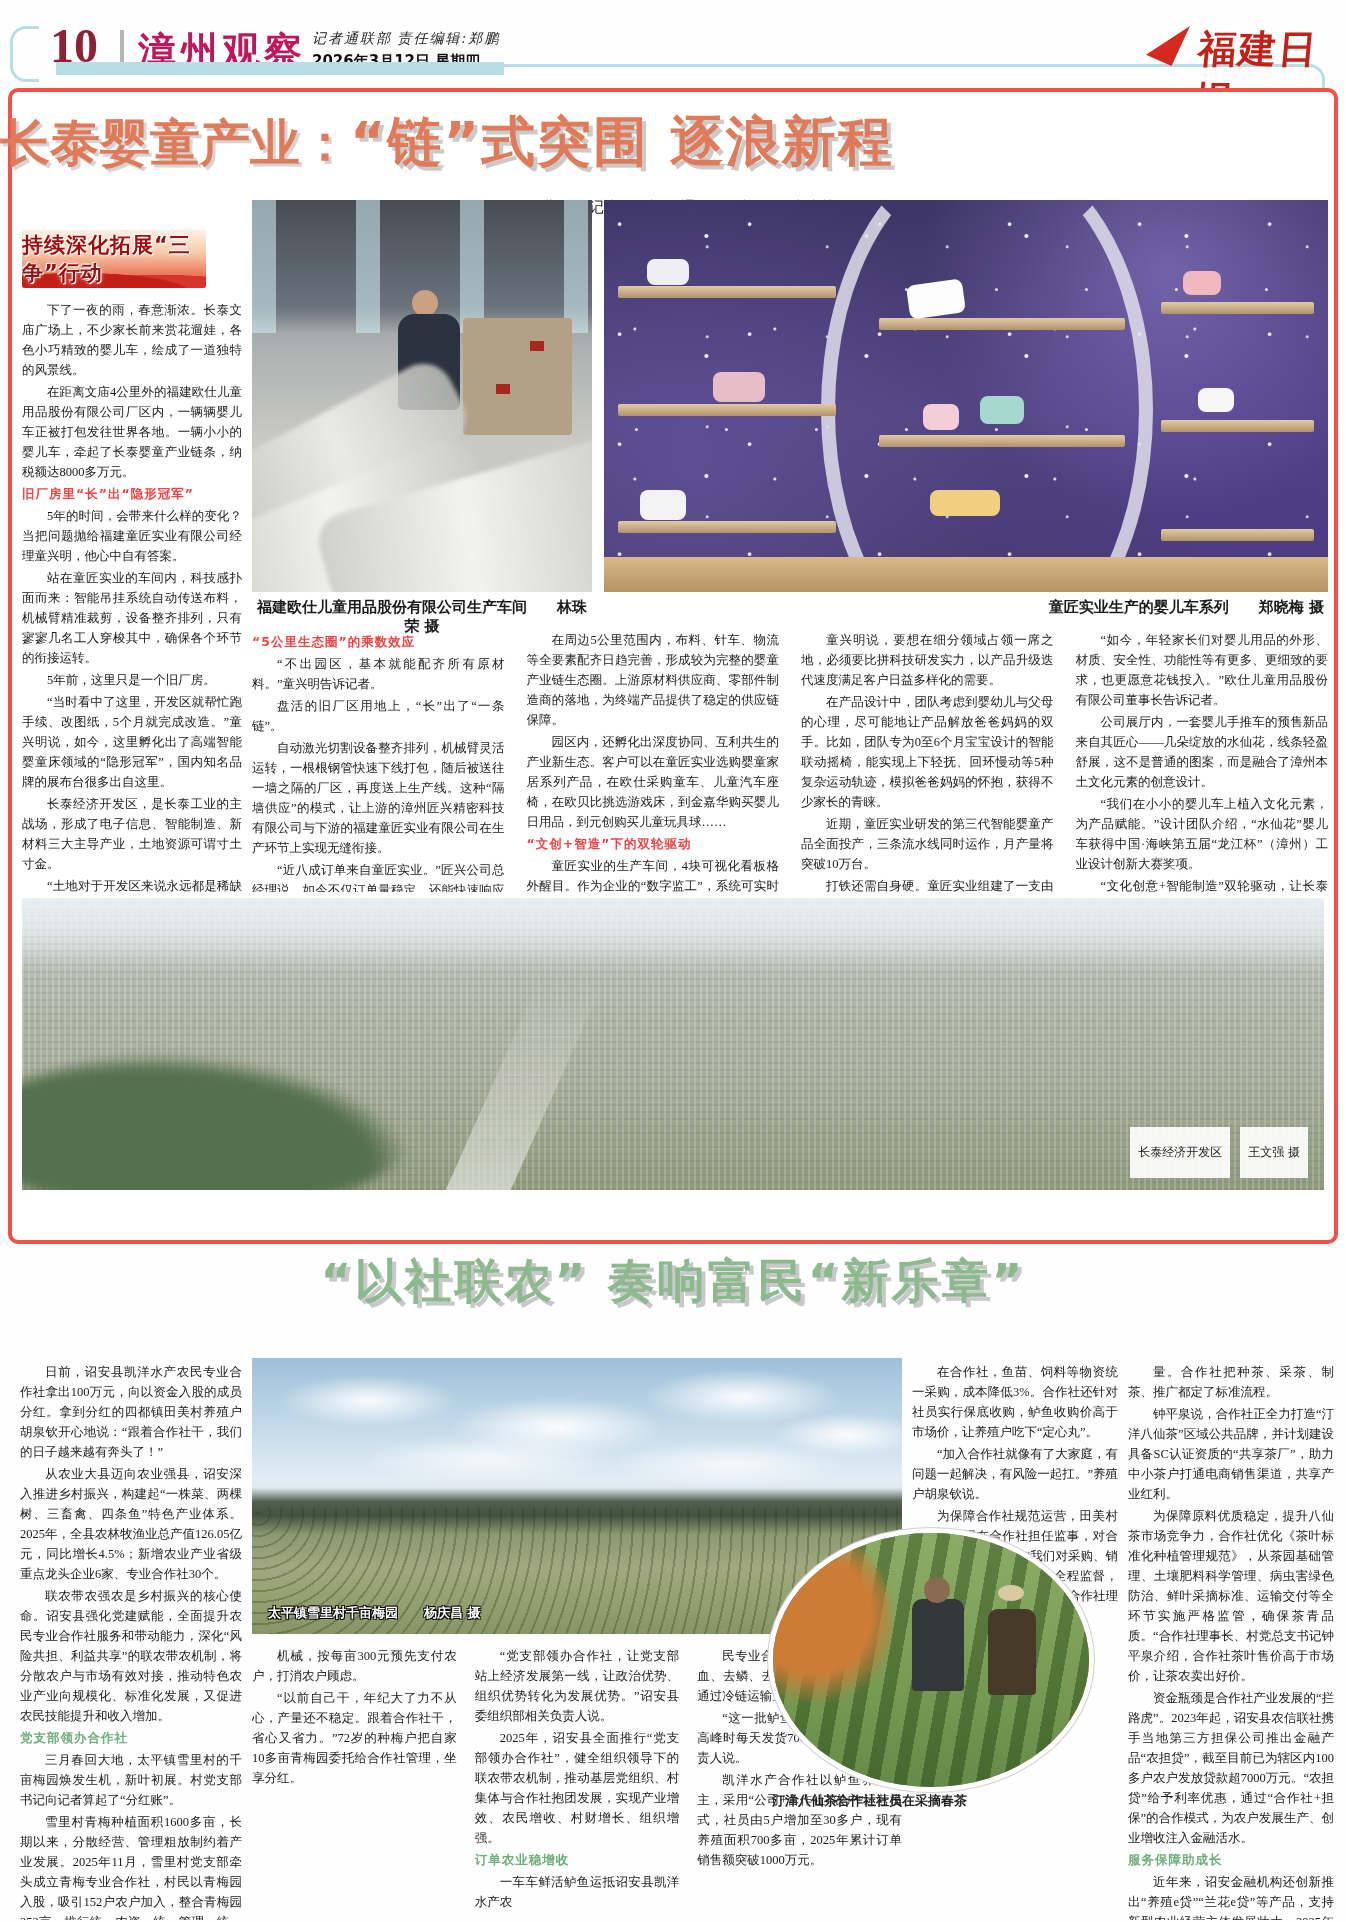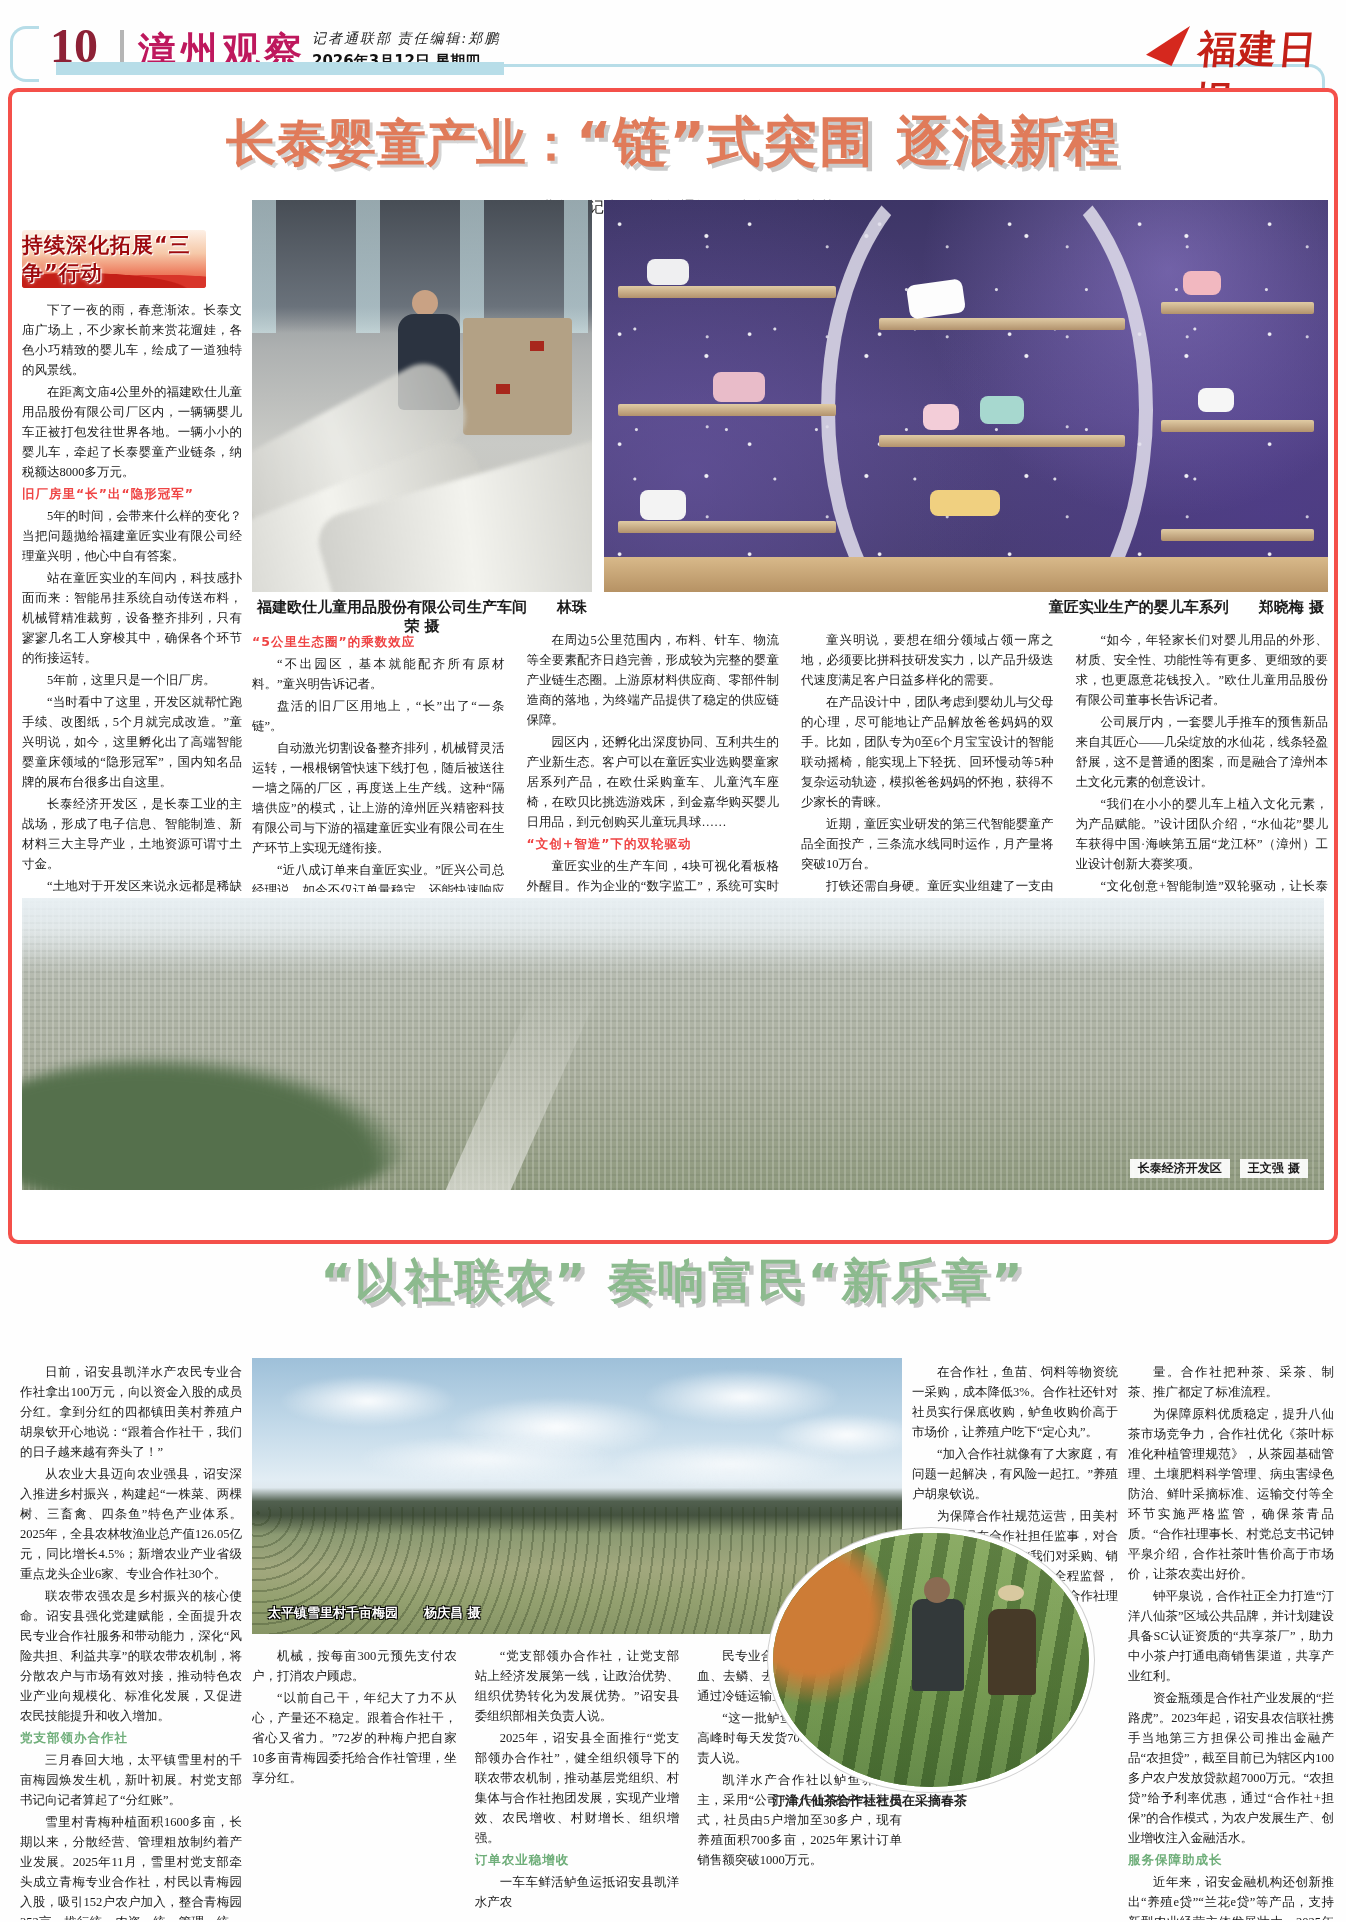--- a/index.html
+++ b/index.html
@@ -20,21 +20,21 @@
   .staff-line{left:312px;top:30px;font-size:14px;font-style:italic;color:#222;letter-spacing:2px;}
   .date-line{left:312px;top:52px;font-size:15px;font-weight:700;color:#111;
              font-family:"DejaVu Sans","Liberation Sans",sans-serif;}
   .logo-flag{left:1146px;top:26px;width:44px;height:40px;background:#d5281e;
              clip-path:polygon(0 72%,100% 0,58% 100%);}
   .logo-text{left:1196px;top:24px;font-size:38px;font-weight:900;color:#c32017;letter-spacing:2px;
              transform:skewX(-5deg);font-family:"Liberation Serif",serif;}
 
   
   .a1-frame{left:8px;top:88px;width:1322px;height:1148px;border:4px solid #f4504a;border-radius:10px;background:#fff;}
-  .a1-headline{left:0;top:106px;width:1346px;text-align:center;white-space:nowrap;}
+  .a1-headline{left:0;top:106px;width:1346px;text-align:left;white-space:nowrap;}
   .h1-a{font-size:50px;font-weight:700;color:#e07b5a;font-family:"Liberation Serif",serif;
         text-shadow:3px 3px 0 rgba(160,160,160,.45);}
   .h1-b{font-size:54px;font-weight:900;color:#e07b5a;letter-spacing:2px;
         font-family:"DejaVu Sans","Liberation Sans",sans-serif;text-shadow:4px 4px 0 rgba(150,150,150,.5);}
   .a1-byline,.a2-byline{left:0;width:1346px;text-align:center;font-size:15px;color:#222;letter-spacing:1px;
         font-family:"DejaVu Sans","Liberation Sans",sans-serif;}
   .a1-byline{top:198px;}
 
   .kicker{left:22px;top:230px;width:184px;height:58px;border-radius:3px;overflow:hidden;
           background:linear-gradient(180deg,#fdf0e6 0%,#f6c9a9 40%,#ee8264 72%,#e64a31 100%);
@@ -116,21 +116,21 @@
   .aerial-tex{position:absolute;inset:0;opacity:.5;background-image:
        repeating-linear-gradient(90deg,rgba(255,255,255,.35) 0 2px,transparent 2px 6px),
        repeating-linear-gradient(0deg,rgba(70,80,70,.22) 0 2px,transparent 2px 7px);}
   .aerial-haze{position:absolute;left:0;top:0;width:100%;height:26%;
        background:linear-gradient(180deg,rgba(235,242,245,.95),rgba(235,242,245,0));}
   .aerial-hill{position:absolute;left:-4%;bottom:-8%;width:34%;height:55%;border-radius:50%;filter:blur(6px);
        background:radial-gradient(ellipse at 40% 70%,#55704c 0 60%,transparent 70%);}
   .aerial-road{position:absolute;left:36%;bottom:0;width:5%;height:70%;transform:skewX(-24deg);
        background:linear-gradient(180deg,transparent,rgba(230,230,225,.7));}
   .aerial-cap{position:absolute;right:16px;bottom:12px;display:flex;gap:10px;}
-  .cap-chip{background:rgba(255,255,255,.92);padding:1px 8px;font-size:12px;font-weight:700;
+  .cap-chip{background:rgba(255,255,255,.92);padding:17px 8px;font-size:12px;font-weight:400;
        font-family:"DejaVu Sans","Liberation Sans",sans-serif;}
 
   
   .a2-headline{left:0;top:1250px;width:1346px;text-align:center;white-space:nowrap;
        font-size:47px;font-weight:900;color:#8cba8e;letter-spacing:3px;
        font-family:"DejaVu Sans","Liberation Sans",sans-serif;text-shadow:4px 4px 0 rgba(145,145,145,.5);}
   .a2-byline{top:1314px;}
   .a2-left{left:20px;top:1362px;width:222px;height:558px;}
   .a2-c4{left:912px;top:1362px;width:206px;height:558px;}
   .a2-c5{left:1128px;top:1362px;width:206px;height:558px;}
@@ -325,22 +325,22 @@
   </div>
 
   <div class="abs body-col a2-c4">
     <p>在合作社，鱼苗、饲料等物资统一采购，成本降低3%。合作社还针对社员实行保底收购，鲈鱼收购价高于市场价，让养殖户吃下“定心丸”。</p>
     <p>“加入合作社就像有了大家庭，有问题一起解决，有风险一起扛。”养殖户胡泉钦说。</p>
     <p>为保障合作社规范运营，田美村党支部书记在合作社担任监事，对合作社运营进行监督。“我们对采购、销售、财务等关键环节进行全程监督，确保账目清晰、分红公平。”合作社理事长说。</p>
   </div>
 
   <div class="abs body-col a2-c5">
     <p>量。合作社把种茶、采茶、制茶、推广都定了标准流程。</p>
+    <p>钟平泉说，合作社正全力打造“汀洋八仙茶”区域公共品牌，并计划建设具备SC认证资质的“共享茶厂”，助力中小茶户打通电商销售渠道，共享产业红利。</p>
     <p>为保障原料优质稳定，提升八仙茶市场竞争力，合作社优化《茶叶标准化种植管理规范》，从茶园基础管理、土壤肥料科学管理、病虫害绿色防治、鲜叶采摘标准、运输交付等全环节实施严格监管，确保茶青品质。“合作社理事长、村党总支书记钟平泉介绍，合作社茶叶售价高于市场价，让茶农卖出好价。</p>
-    <p>钟平泉说，合作社正全力打造“汀洋八仙茶”区域公共品牌，并计划建设具备SC认证资质的“共享茶厂”，助力中小茶户打通电商销售渠道，共享产业红利。</p>
     <p>资金瓶颈是合作社产业发展的“拦路虎”。2023年起，诏安县农信联社携手当地第三方担保公司推出金融产品“农担贷”，截至目前已为辖区内100多户农户发放贷款超7000万元。“农担贷”给予利率优惠，通过“合作社+担保”的合作模式，为农户发展生产、创业增收注入金融活水。</p>
     <p class="sub-green">服务保障助成长</p>
     <p>近年来，诏安金融机构还创新推出“养殖e贷”“兰花e贷”等产品，支持新型农业经营主体发展壮大。2025年诏安辖区内支持新型农业经营主体贷款余额达8.5亿元，同比增长22%。</p>
   </div>
 
   <div class="abs ph circle-photo">
     <div class="tea-rows"></div>
     <div class="tree"></div>
     <div class="farmer f1"></div>
     <div class="farmer f2"></div>

